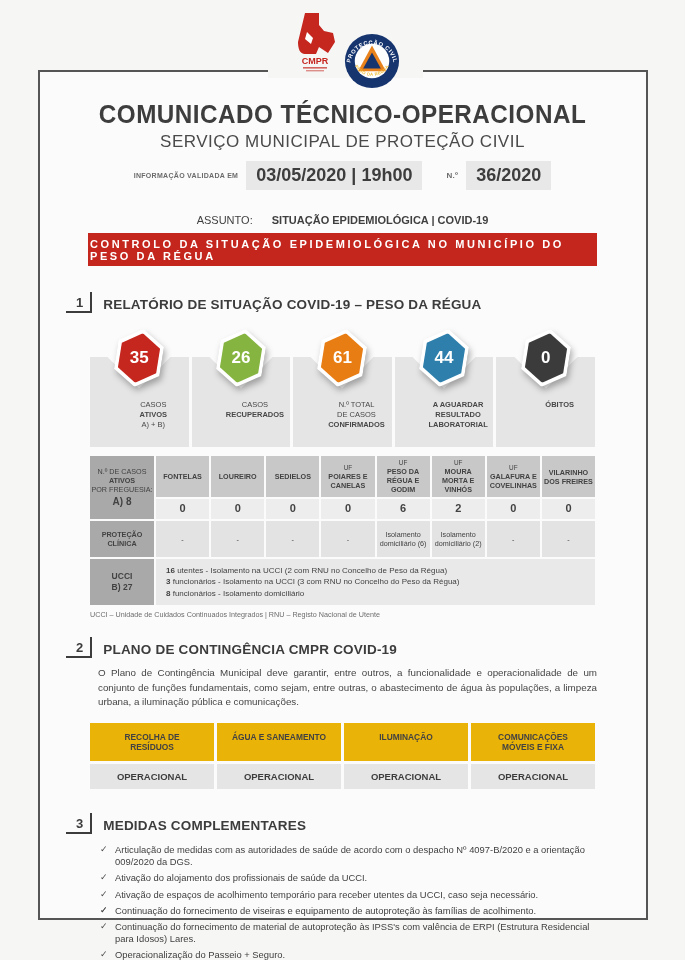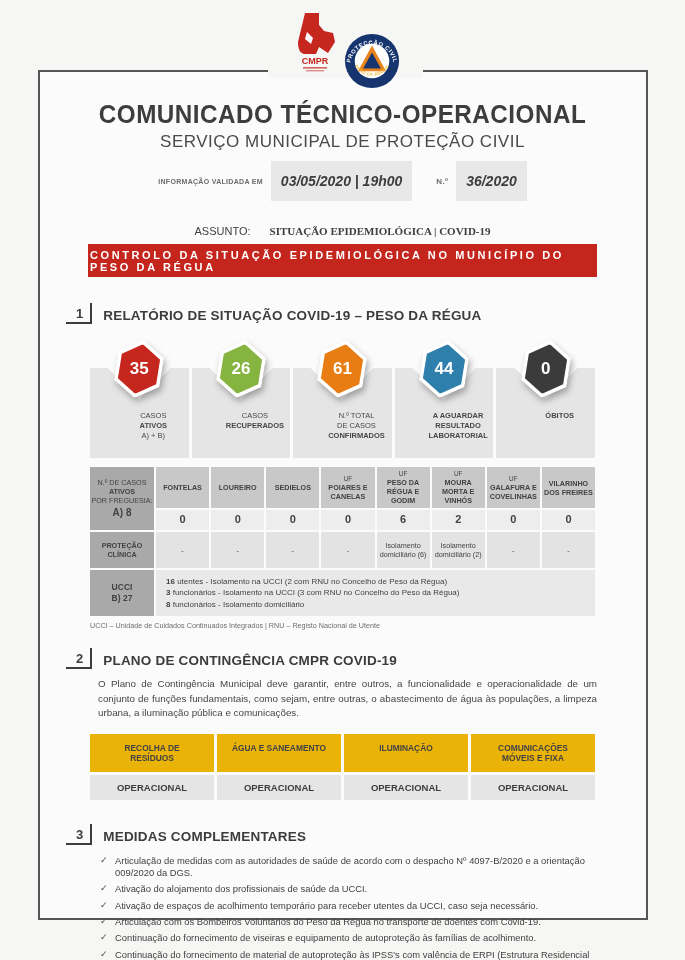--- a/index.html
+++ b/index.html
@@ -12,25 +12,25 @@
   .logo-cmpr { position:absolute; left:290px; top:12px; width:50px; height:62px; text-align:center; }
   .logo-pc   { position:absolute; left:344px; top:33px; width:56px; height:56px; }
   .content { position:absolute; left:60px; top:70px; width:565px; }
 
   .doc-title { margin-top:30px; text-align:center; font-size:25px; font-weight:700;
                letter-spacing:.5px; color:#3d3d3d; transform:scaleX(.97); }
   .doc-subtitle { margin-top:3px; text-align:center; font-size:17px; font-weight:400;
                   letter-spacing:.5px; color:#4a4a4a; }
   .info-row { margin-top:9px; display:flex; justify-content:center; align-items:center; gap:8px; }
   .info-label { font-size:7px; font-weight:700; color:#6b6b6b; letter-spacing:.3px; }
-  .chip { background:#e8e8e8; font-size:14px; font-weight:700; color:#3d3d3d; padding:12px 10px;font-style:italic; }
+  .chip { background:#e8e8e8; font-size:18px; font-weight:700; color:#3d3d3d; padding:4px 10px; }
   .num-label { font-size:8px; font-weight:700; color:#6b6b6b; margin-left:16px; }
 
   .subject-row { margin-top:24px; text-align:center; font-size:11px; color:#3f3f3f; }
-  .subject-row b { margin-left:16px;font-family:Liberation Serif, serif; }
+  .subject-row b { margin-left:16px; }
   .banner { margin:7px 28px 0; color:#fff; font-weight:700; font-size:11px;
             letter-spacing:2.6px; text-align:left; padding:5px 2px 4px; }
 
   .sec-head { margin:26px 0 0 6px; display:flex; align-items:flex-end; }
   .sec-num { font-size:13px; font-weight:700; color:#3c3c3c; padding:3px 7px 1px 10px;
              border-bottom:2px solid #3c3c3c; border-right:2px solid #3c3c3c; }
   .sec-title { font-size:13.5px; font-weight:700; color:#3c3c3c; margin:0 0 1px 11px;
                letter-spacing:.2px; }
 
   
@@ -312,20 +312,20 @@
 
     <div class="sec-head" style="margin-top:24px;">
       <span class="sec-num">3</span>
       <span class="sec-title">MEDIDAS COMPLEMENTARES</span>
     </div>
 
     <ul class="checklist">
       <li><span class="check">✓</span><span>Articulação de medidas com as autoridades de saúde de acordo com o despacho Nº 4097-B/2020 e a orientação 009/2020 da DGS.</span></li>
       <li><span class="check">✓</span><span>Ativação do alojamento dos profissionais de saúde da UCCI.</span></li>
       <li><span class="check">✓</span><span>Ativação de espaços de acolhimento temporário para receber utentes da UCCI, caso seja necessário.</span></li>
-      <li><span class="check">✓</span><span>Articulação com os Bombeiros Voluntários do Peso da Régua no transporte de doentes com Covid-19.</span></li>
+      <li><span class="check">✓</span></li>
       <li><span class="check">✓</span><span>Continuação do fornecimento de viseiras e equipamento de autoproteção às famílias de acolhimento.</span></li>
       <li><span class="check">✓</span><span>Continuação do fornecimento de material de autoproteção às IPSS's com valência de ERPI (Estrutura Residencial para Idosos) Lares.</span></li>
       <li><span class="check">✓</span><span>Operacionalização do Passeio + Seguro.</span></li>
     </ul>
 
   </div>
 </div>
 
 </body></html>

